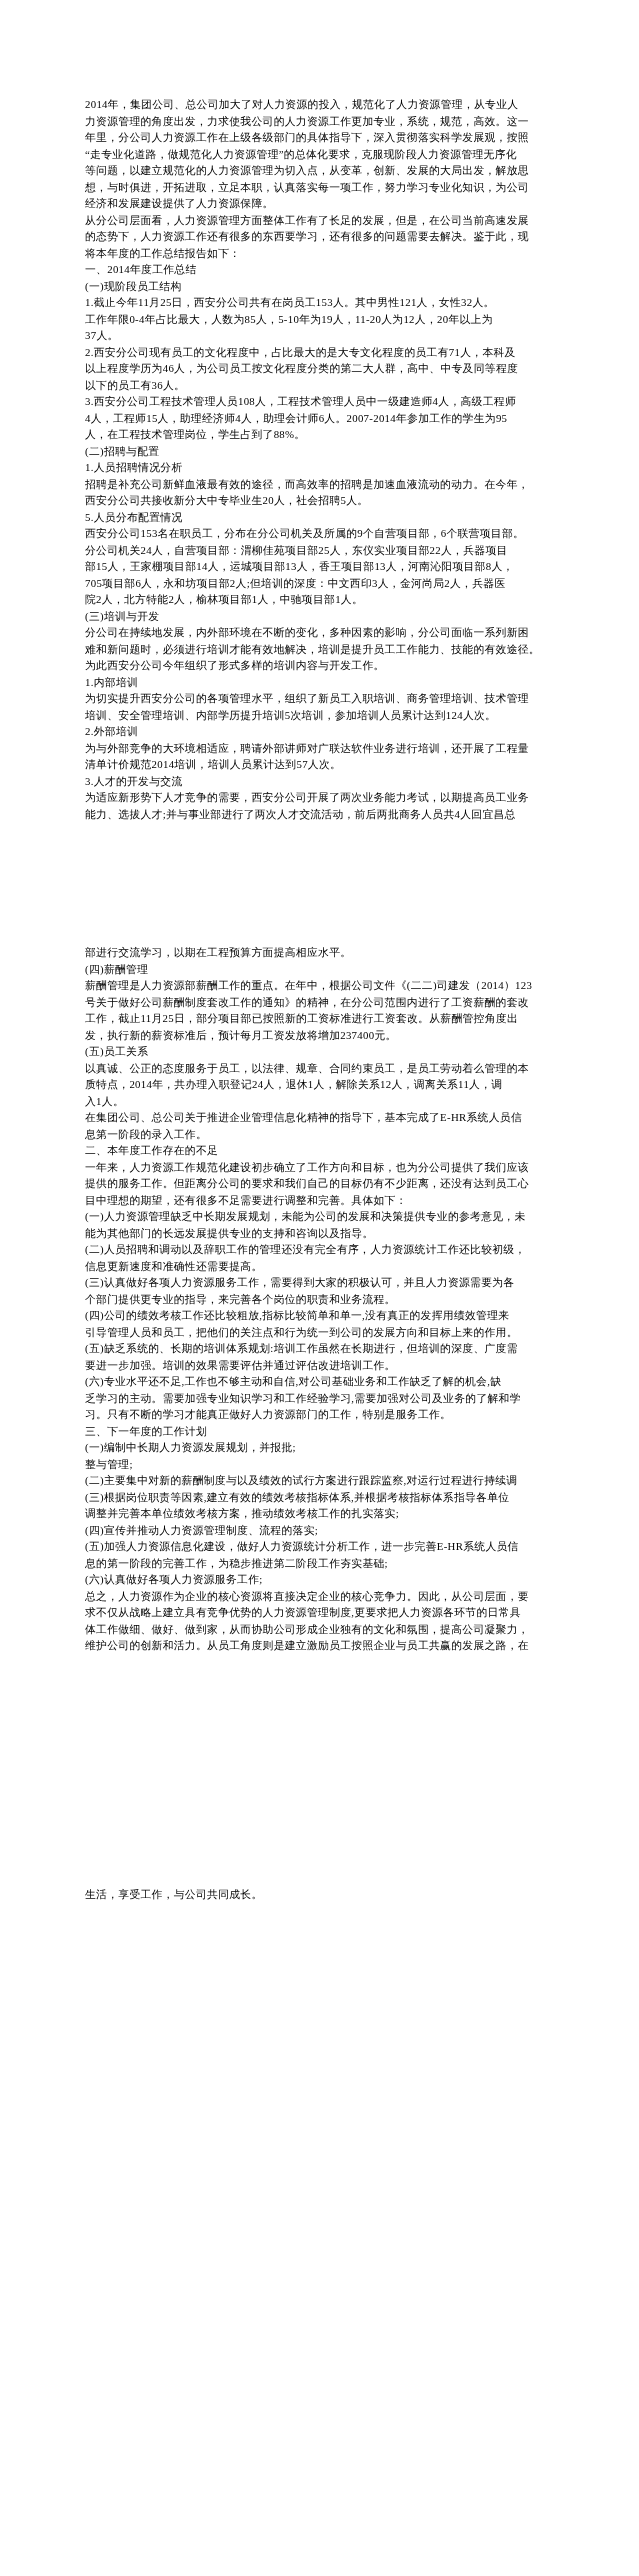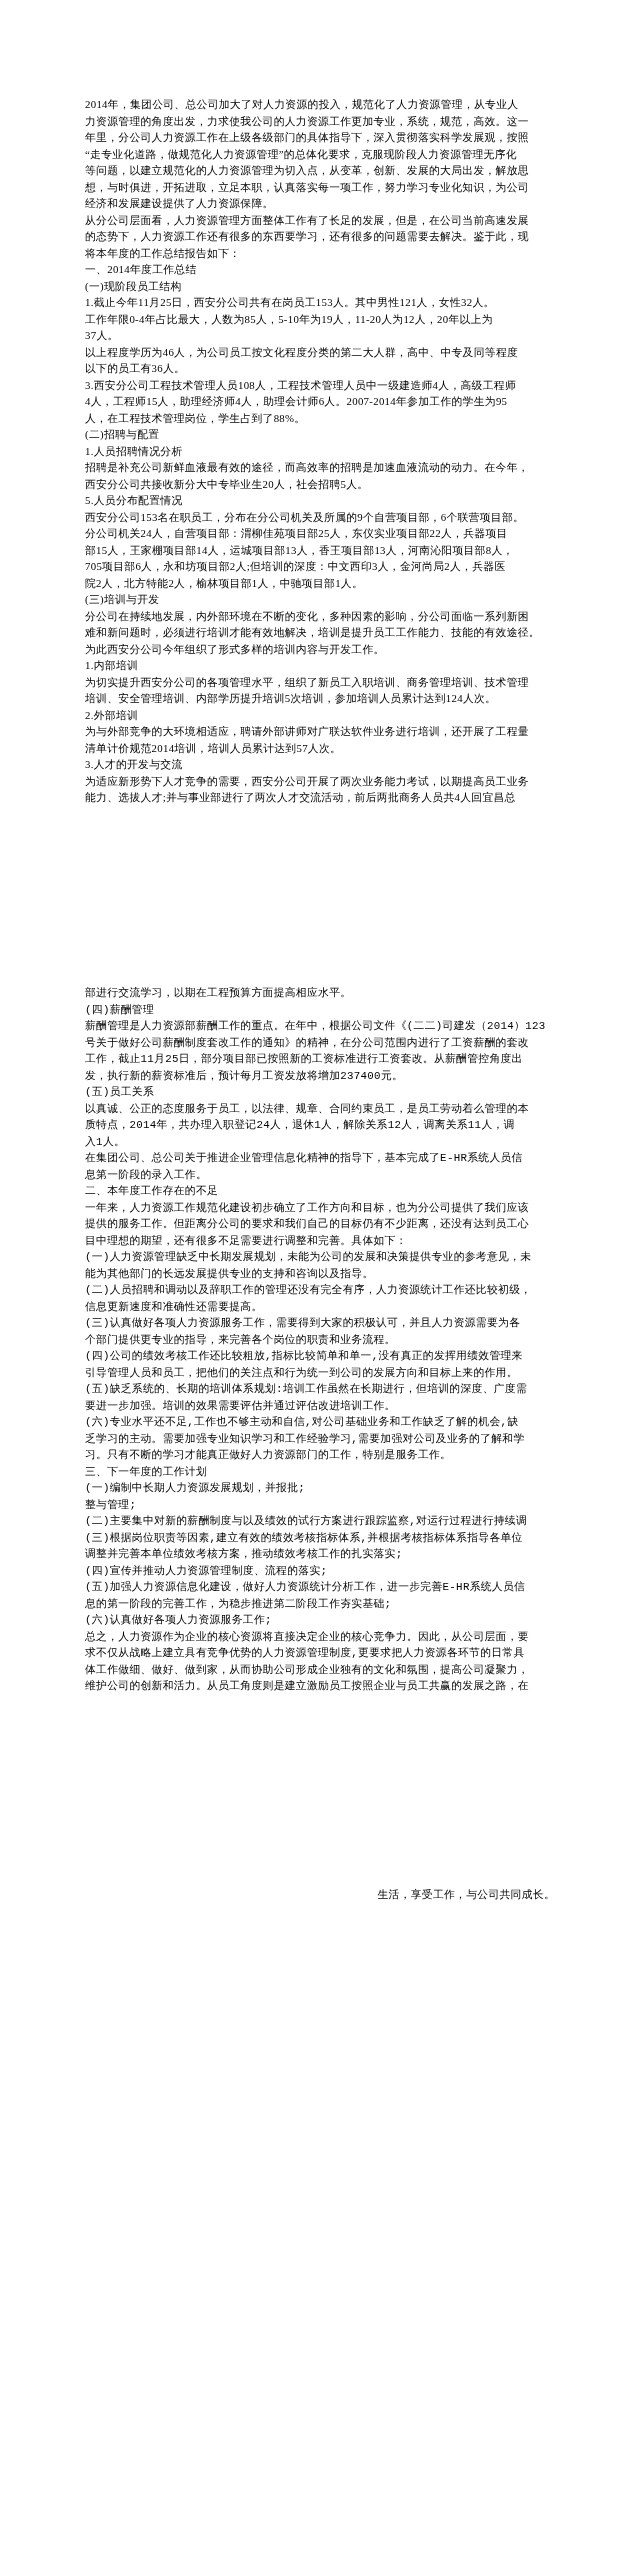--- a/index.html
+++ b/index.html
@@ -14,22 +14,22 @@
     background: #ffffff;
     overflow: hidden;
     font-family: "Liberation Serif", "DejaVu Serif", serif;
   }
   .text-block {
     position: absolute;
     left: 85px;
     width: 470px;
   }
   .block-1 { top: 96px; }
-  .block-2 { top: 985px; font-family: Liberation Mono, monospace; }
-  .block-3 { top: 1886px; text-align: right; }
+  .block-2 { top: 944px; }
+  .block-3 { top: 1886px; }
   .text-line {
     height: 16.5px;
     line-height: 16.5px;
     font-size: 10.8px;
     color: #000000;
     letter-spacing: 0.3px;
     white-space: nowrap;
   }
 </style>
 </head>
@@ -45,20 +45,21 @@
       <div class="text-line">想，与时俱进，开拓进取，立足本职，认真落实每一项工作，努力学习专业化知识，为公司</div>
       <div class="text-line">经济和发展建设提供了人力资源保障。</div>
       <div class="text-line">从分公司层面看，人力资源管理方面整体工作有了长足的发展，但是，在公司当前高速发展</div>
       <div class="text-line">的态势下，人力资源工作还有很多的东西要学习，还有很多的问题需要去解决。鉴于此，现</div>
       <div class="text-line">将本年度的工作总结报告如下：</div>
       <div class="text-line">一、2014年度工作总结</div>
       <div class="text-line">(一)现阶段员工结构</div>
       <div class="text-line">1.截止今年11月25日，西安分公司共有在岗员工153人。其中男性121人，女性32人。</div>
       <div class="text-line">工作年限0-4年占比最大，人数为85人，5-10年为19人，11-20人为12人，20年以上为</div>
       <div class="text-line">37人。</div>
+      <div class="text-line">2.西安分公司现有员工的文化程度中，占比最大的是大专文化程度的员工有71人，本科及</div>
       <div class="text-line">以上程度学历为46人，为公司员工按文化程度分类的第二大人群，高中、中专及同等程度</div>
       <div class="text-line">以下的员工有36人。</div>
       <div class="text-line">3.西安分公司工程技术管理人员108人，工程技术管理人员中一级建造师4人，高级工程师</div>
       <div class="text-line">4人，工程师15人，助理经济师4人，助理会计师6人。2007-2014年参加工作的学生为95</div>
       <div class="text-line">人，在工程技术管理岗位，学生占到了88%。</div>
       <div class="text-line">(二)招聘与配置</div>
       <div class="text-line">1.人员招聘情况分析</div>
       <div class="text-line">招聘是补充公司新鲜血液最有效的途径，而高效率的招聘是加速血液流动的动力。在今年，</div>
       <div class="text-line">西安分公司共接收新分大中专毕业生20人，社会招聘5人。</div>
       <div class="text-line">5.人员分布配置情况</div>

